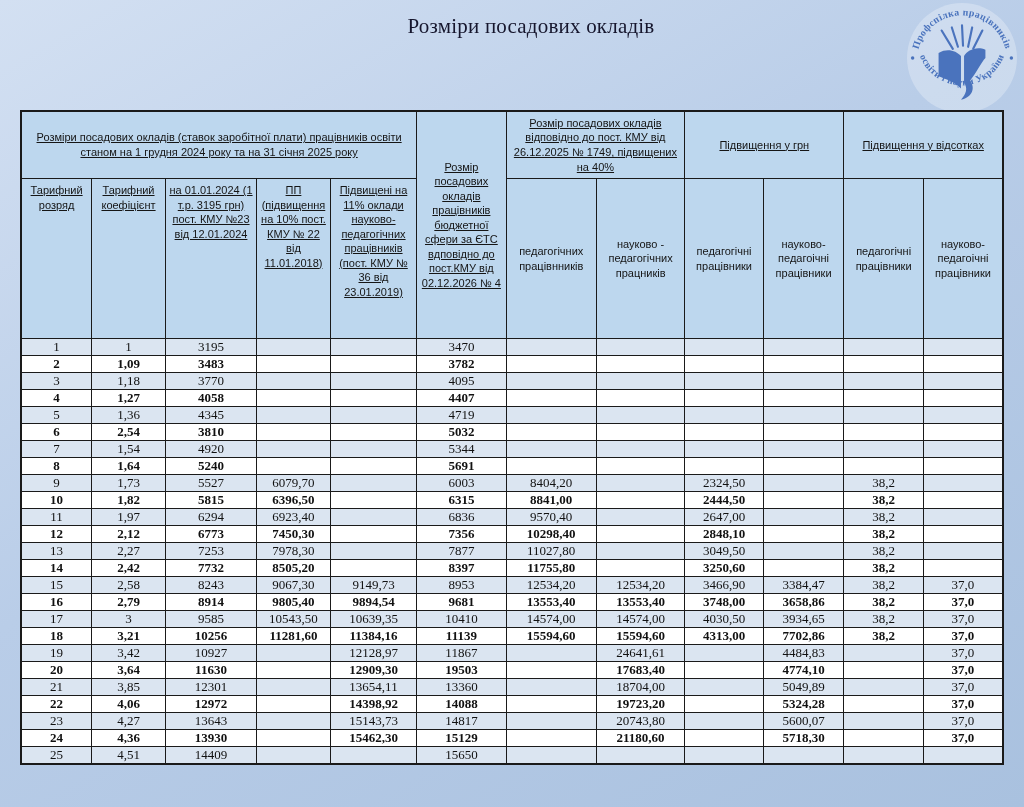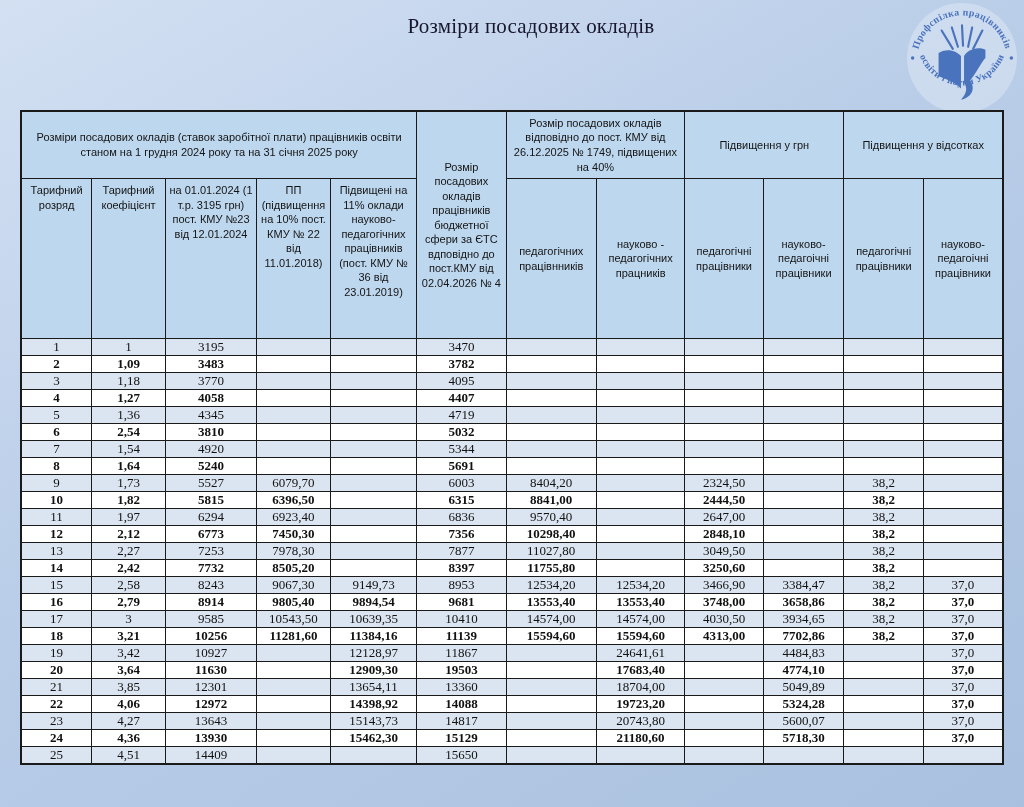--- a/index.html
+++ b/index.html
@@ -19,23 +19,23 @@
   table.salary {
     position:absolute; left:20px; top:110px; width:984px;
     border-collapse:collapse; table-layout:fixed;
     border:2px solid var(--border,#1a1a1a);
   }
   .salary th, .salary td { border:1px solid var(--border,#1a1a1a); overflow:hidden; }
   .salary thead th {
     background:var(--header-bg,#bdd7ee); font-weight:normal; font-size:11px;
     line-height:1.32; padding:2px 3px; color:#151515; text-align:center; vertical-align:middle;
   }
-  .group-row th { height:62px; }
+  .group-row th { height:62px;text-decoration:underline; }
   .sub-row th { height:153px; }
-  .sub-row th.va-top { vertical-align:top; padding-top:4px; }
+  .sub-row th.va-top { vertical-align:top; padding-top:4px;text-decoration:underline; }
   .salary tbody td {
     font-family:"Liberation Serif", serif; font-size:13px; height:16px;
     text-align:center; padding:0 2px; color:#111; white-space:nowrap;
   }
   tr.r-blue td { background:var(--stripe-bg,#dbe5f1); }
   tr.r-white td { background:var(--row-bg,#ffffff); font-weight:bold; }
 </style>
 </head>
 <body>
 
@@ -83,21 +83,21 @@
       <col style="width:9.2%">
         <col style="width:9.0%">
         <col style="width:8.0%">
       <col style="width:8.2%">
         <col style="width:8.1%">
         <col style="width:8.1%">
     </colgroup>
     <thead>
       <tr class="group-row">
         <th colspan="5">Розміри посадових окладів (ставок заробітної плати) працівників освіти станом на 1 грудня 2024 року та на 31 січня 2025 року</th>
-        <th rowspan="2">Розмір посадових окладів працівників бюджетної сфери за ЄТС вдповідно до пост.КМУ від 02.04.2026 № 4</th>
+        <th rowspan="2">Розмір посадових окладів працівників бюджетної сфери за ЄТС вдповідно до пост.КМУ від 02.12.2026 № 4</th>
         <th colspan="2">Розмір посадових окладів відповідно до пост. КМУ від 26.12.2025 № 1749, підвищених на 40%</th>
         <th colspan="2">Підвищення  у грн</th>
         <th colspan="2">Підвищення у відсотках</th>
       </tr>
       <tr class="sub-row">
         <th class="va-top">Тарифний розряд</th>
         <th class="va-top">Тарифний коефіцієнт</th>
         <th class="va-top">на 01.01.2024 (1 т.р. 3195 грн) пост. КМУ №23 від 12.01.2024</th>
         <th class="va-top">ПП (підвищення на 10% пост. КМУ № 22 від 11.01.2018)</th>
         <th class="va-top">Підвищені на 11% оклади науково-педагогічних працівників (пост. КМУ № 36 від 23.01.2019)</th>

